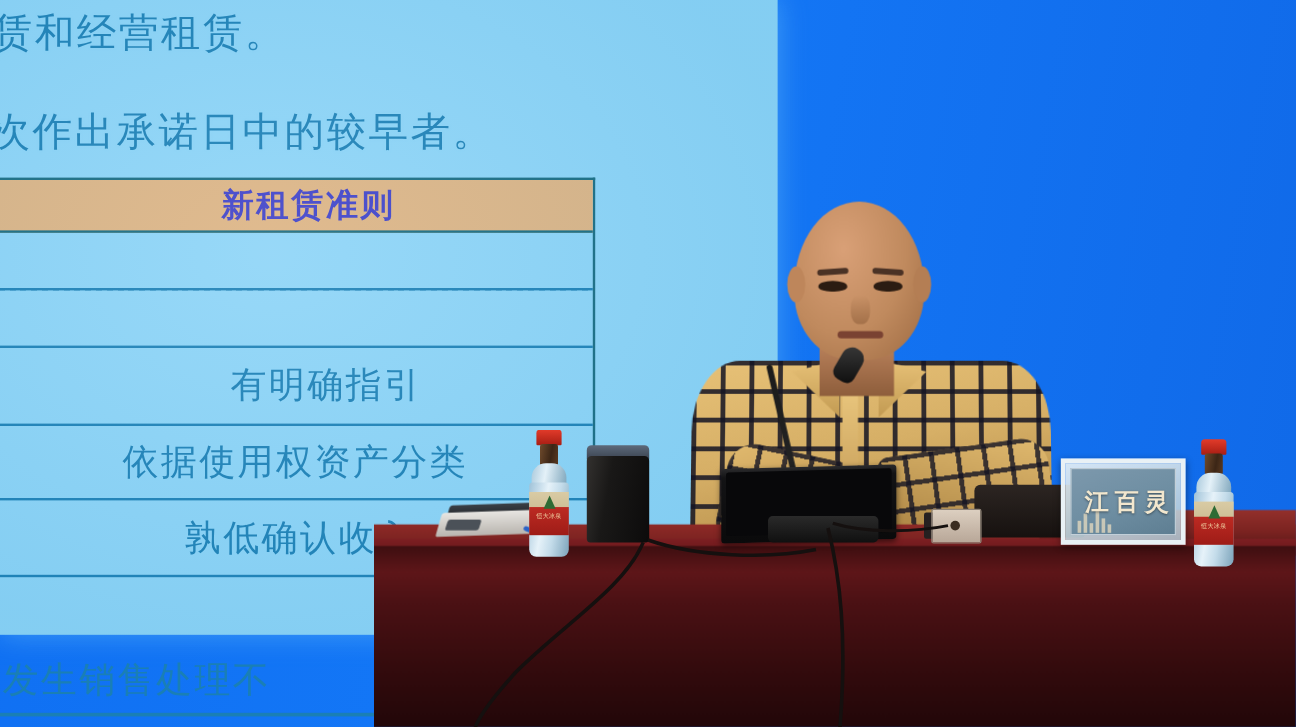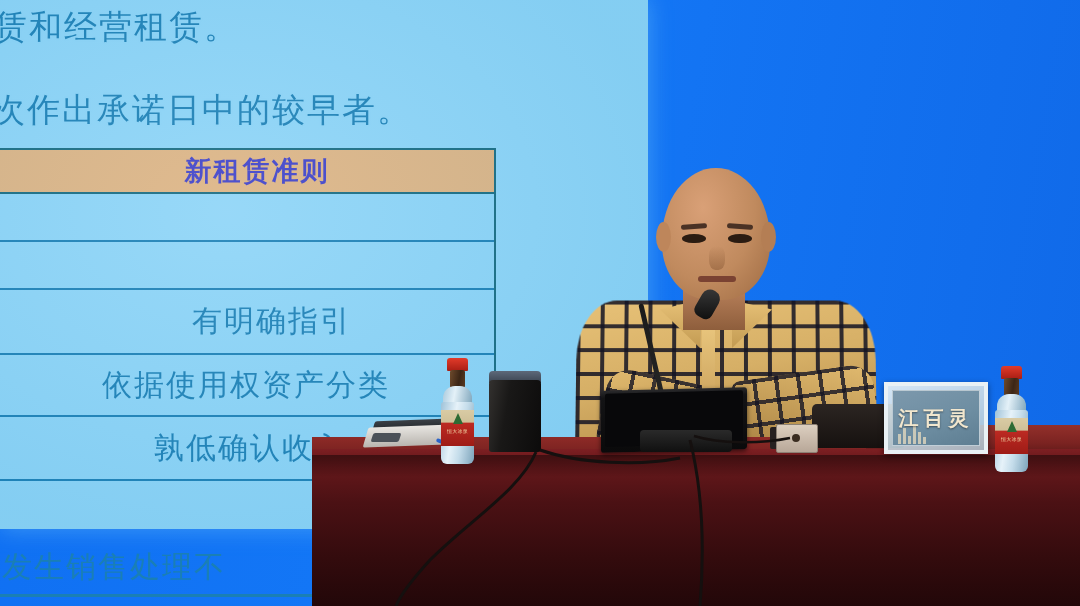--- a/index.html
+++ b/index.html
@@ -325,21 +325,21 @@
   .nameplate {
     position: absolute;
     left: 884px; top: 382px;
     width: 104px; height: 72px;
     background: linear-gradient(160deg, rgba(230,240,245,.92), rgba(176,198,210,.88));
     border: 4px solid #E9F1F5;
     box-sizing: border-box;
     box-shadow: 0 2px 6px rgba(0,0,0,.45);
     display: flex;
     align-items: center;
-    justify-content: center;
+    padding-left: 16px;
   }
   .nameplate-inner {
     position: absolute; inset: 4px;
     background: linear-gradient(160deg,#7C98AC 0%, #6E8EA2 55%, #5E7E92 100%);
     border: 1px solid rgba(255,255,255,.55);
     box-sizing: border-box;
   }
   .nameplate-text {
     position: relative;
     z-index: 2;

